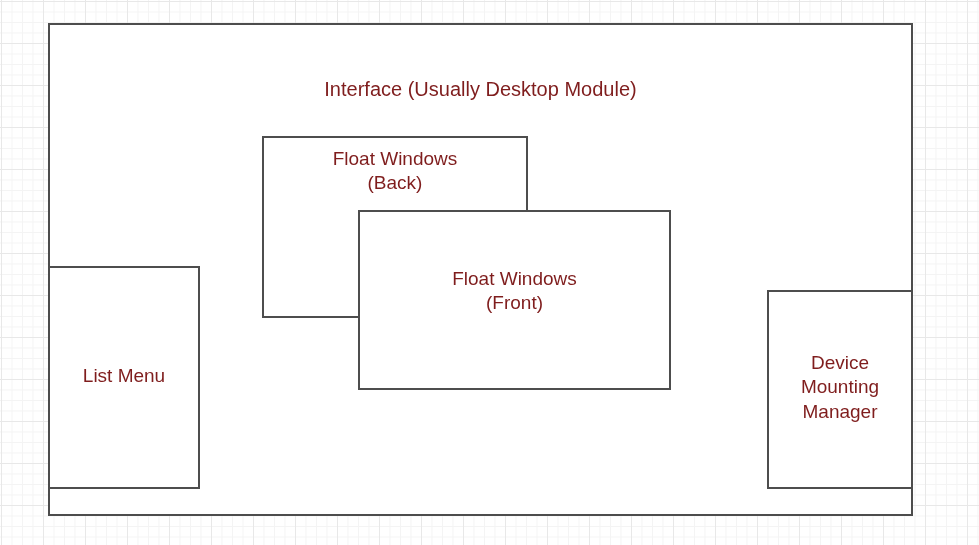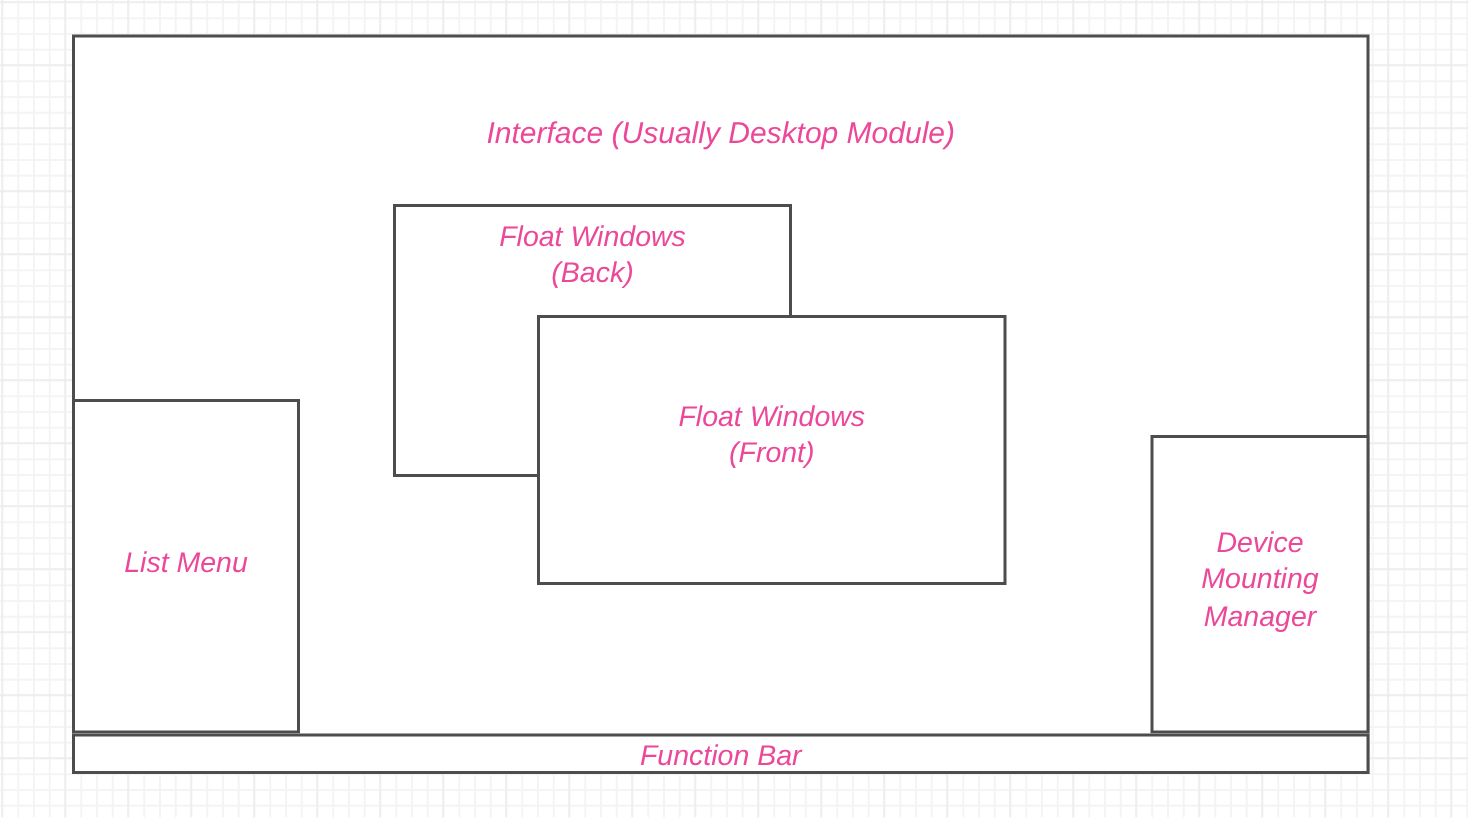--- a/index.html
+++ b/index.html
@@ -45,23 +45,22 @@
     text-align: center;
   }
 
   
   .label {
     position: absolute;
     left: 0;
     right: 0;
     text-align: center;
     white-space: pre-line;
-    color: #ec4899;
+    color: #7f1d1d;
     pointer-events: none;
-    font-style: italic;
   }
 
   
   #interface-box {
     left: 48px;  top: 23px;
     width: 865px; height: 493px;
     z-index: 1;
   }
   #interface-title {
     top: 52px;
@@ -142,17 +141,14 @@
     <div class="label" id="float-front-label">Float Windows
 (Front)</div>
   </div>
 
   <div class="box" id="device-box">
     <div class="label" id="device-label">Device
 Mounting
 Manager</div>
   </div>
 
-  <div class="box" id="function-bar-box">
-    <div class="label" id="function-bar-label">Function Bar</div>
-  </div>
 
 </div>
 
 </body></html>

